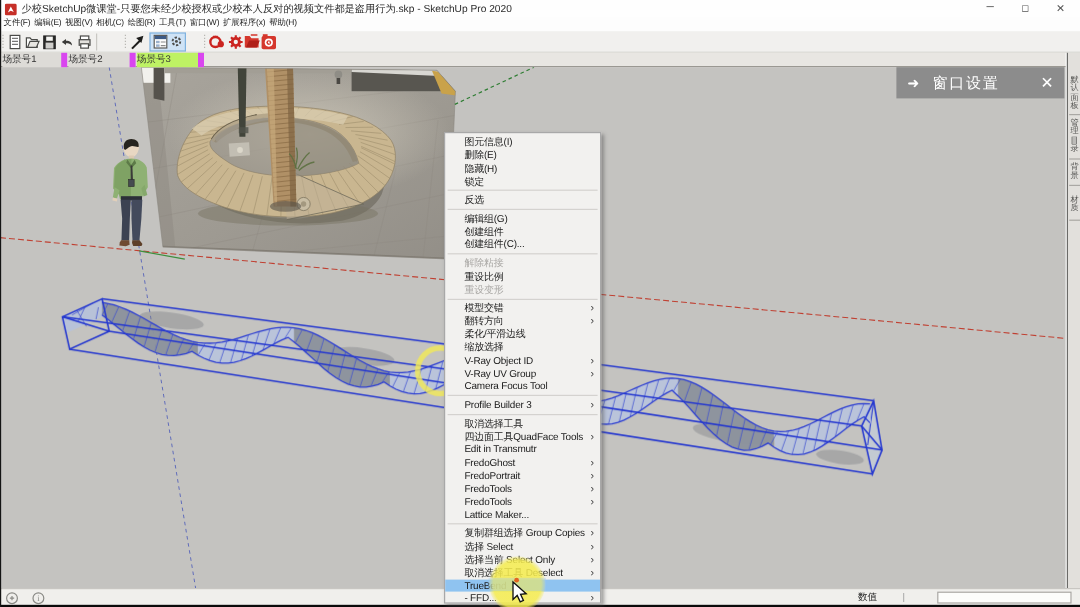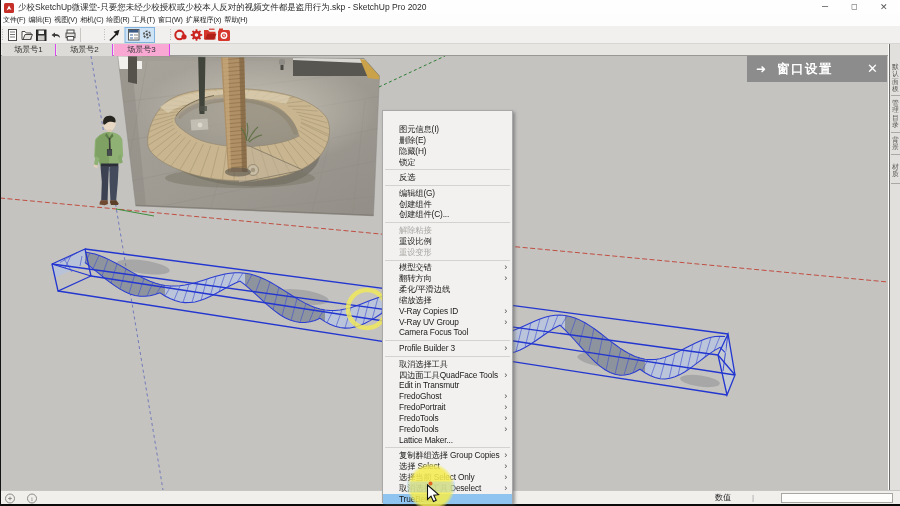--- a/index.html
+++ b/index.html
@@ -8,33 +8,33 @@
 
 #titlebar{left:0;top:0;width:900px;height:14px;background:#fefefe;font-size:8.5px;color:#2b2b2b;line-height:14px;white-space:nowrap}
 #menubar{left:0;top:14px;width:900px;height:12px;background:#fdfdfd;font-size:7px;color:#222;line-height:12px;white-space:nowrap;letter-spacing:-0.1px}
 #toolbar{left:0;top:26px;width:900px;height:18px;background:#f1f0ee;border-bottom:1px solid #d8d6d2}
 #tabsrow{left:0;top:44px;width:888px;height:12px;background:#e8e6e2;border-bottom:1px solid #9a9892}
 #rightstrip{left:889px;top:44px;width:11px;height:446px;background:#e2e0dc;border-left:1px solid #6b6b68}
 #statusbar{left:0;top:490px;width:900px;height:14px;background:#f0efec;border-top:1px solid #c8c6c2;font-size:8px;color:#444;line-height:14px}
 #botblack{left:0;top:504px;width:900px;height:2px;background:#0a0a0a}
 #leftblack{left:0;top:0;width:1px;height:506px;background:#141414}
 .mtab{display:inline-block;padding:0 1.5px}
-.scenetab{position:absolute;top:0;height:12px;border-right:1px solid #d946ef;font-size:8px;color:#333;text-align:center;line-height:12px;background:#dddbd7}
-.scenetab.sel{background:#f9a8d4}
-
-#ctxmenu{z-index:5;left:382px;top:110px;width:131px;height:393px;background:#f2f1ef;border:1px solid #a8a8a8;padding-top:13px;font-size:8.3px;color:#1b1b1b;box-shadow:2px 2px 3px rgba(90,90,90,.55)}
+.scenetab{position:absolute;top:0;height:12px;border-right:5px solid #d946ef;font-size:8px;color:#333;text-align:left;line-height:12px;background:#dddbd7}
+.scenetab.sel{background:#bef264}
+
+#ctxmenu{z-index:5;left:370px;top:110px;width:131px;height:393px;background:#f2f1ef;border:1px solid #a8a8a8;padding-top:2px;font-size:8.3px;color:#1b1b1b;box-shadow:2px 2px 3px rgba(90,90,90,.55)}
 .mi{height:10.85px;line-height:10.85px;padding-left:16px;position:relative;white-space:nowrap;letter-spacing:-0.15px}
 .mi .ar{position:absolute;right:5px;top:0;color:#444;font-size:9px}
 .mi.gr{color:#aaa8a5}
 .mi.hl{background:#8fc3f0}
 .msep{height:1px;background:#d4d2cf;margin:1.9px 2px}
 
 #wndset{left:747px;top:56px;width:140px;height:26px;background:#8c8c8c;color:#fff}
 #wndset .arw{position:absolute;left:9px;top:6px;font-size:12px}
-#wndset .t{position:absolute;left:30px;top:5px;font-size:12.5px;font-weight:bold;letter-spacing:1.5px}
+#wndset .t{position:absolute;left:30px;top:5px;font-size:12.5px;font-weight:normal;letter-spacing:1.5px}
 #wndset .x{position:absolute;right:9px;top:5px;font-size:13px}
 
 .vtab{position:absolute;left:0;width:11px;font-size:6.8px;color:#48484six;color:#4a4a48;line-height:7.3px;text-align:center;opacity:0.92}
 .vsep{position:absolute;left:1px;width:9px;height:1px;background:#aaa8a4}
 </style></head>
 <body>
 <div id="stage">
 
 <svg class="abs" style="left:0;top:0" width="900" height="506" viewBox="0 0 900 506">
   <defs>
@@ -500,21 +500,21 @@
 <div class="mi"><span>创建组件(C)...</span></div>
 <div class="msep"></div>
 <div class="mi gr"><span>解除粘接</span></div>
 <div class="mi"><span>重设比例</span></div>
 <div class="mi gr"><span>重设变形</span></div>
 <div class="msep"></div>
 <div class="mi"><span>模型交错</span><span class="ar">›</span></div>
 <div class="mi"><span>翻转方向</span><span class="ar">›</span></div>
 <div class="mi"><span>柔化/平滑边线</span></div>
 <div class="mi"><span>缩放选择</span></div>
-<div class="mi"><span>V-Ray Copies ID</span><span class="ar">›</span></div>
+<div class="mi"><span>V-Ray Object ID</span><span class="ar">›</span></div>
 <div class="mi"><span>V-Ray UV Group</span><span class="ar">›</span></div>
 <div class="mi"><span>Camera Focus Tool</span></div>
 <div class="msep"></div>
 <div class="mi"><span>Profile Builder 3</span><span class="ar">›</span></div>
 <div class="msep"></div>
 <div class="mi"><span>取消选择工具</span></div>
 <div class="mi"><span>四边面工具QuadFace Tools</span><span class="ar">›</span></div>
 <div class="mi"><span>Edit in Transmutr</span></div>
 <div class="mi"><span>FredoGhost</span><span class="ar">›</span></div>
 <div class="mi"><span>FredoPortrait</span><span class="ar">›</span></div>

